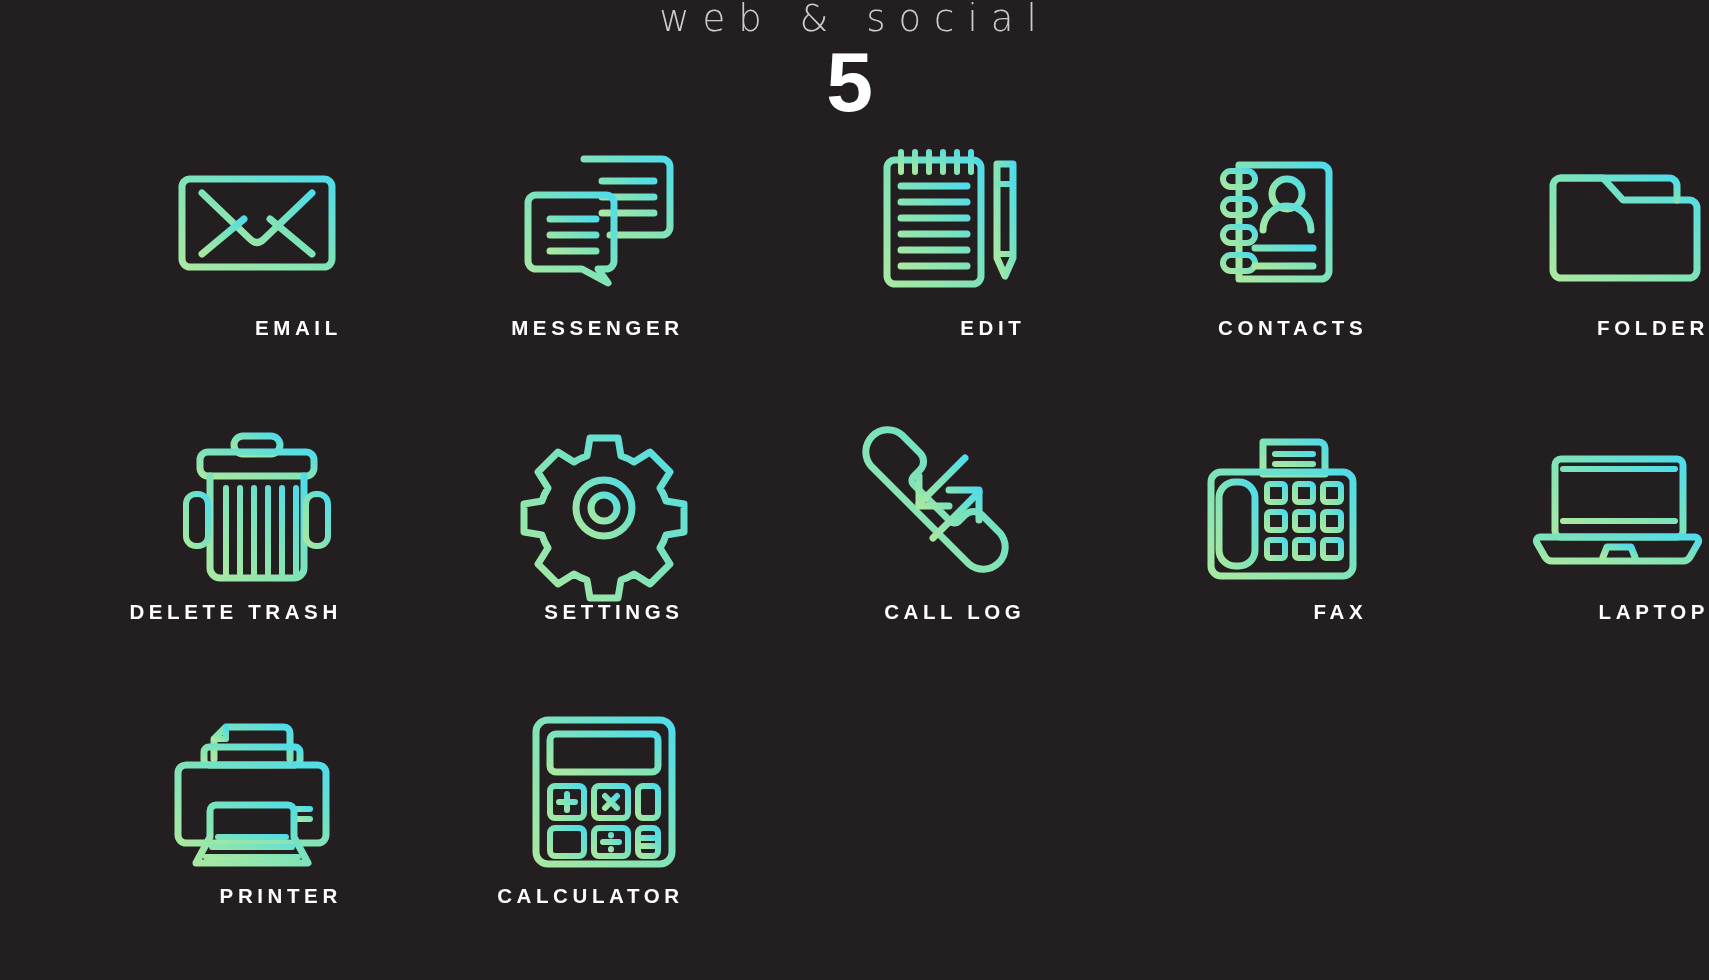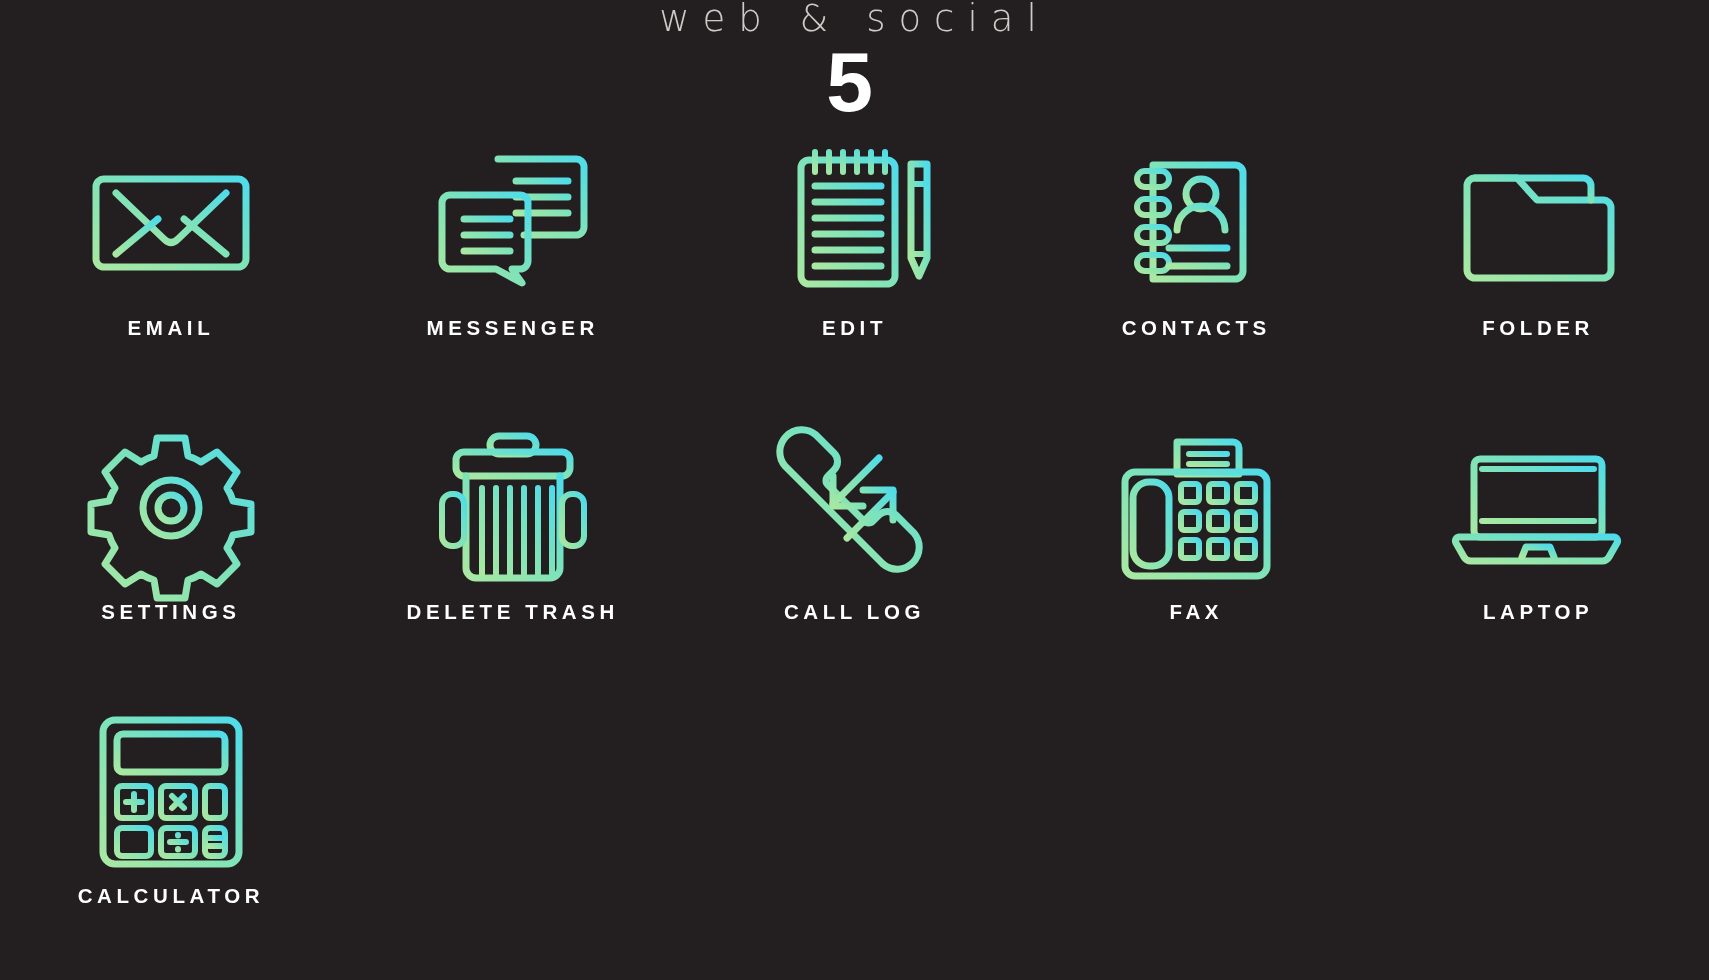--- a/index.html
+++ b/index.html
@@ -39,21 +39,21 @@
   .grid{
     position:absolute;
     top:128px;left:0;
     width:1709px;height:852px;
     display:grid;
     grid-template-columns:repeat(5,1fr);
     grid-template-rows:repeat(3,1fr);
   }
   .cell{
     display:flex;flex-direction:column;
-    align-items:center;justify-content:flex-start;
+    align-items:flex-end;justify-content:flex-start;
     position:relative;
   }
   .icon-box{
     height:176px;
     display:flex;align-items:center;justify-content:center;
     margin-top:6px;
   }
   .r2 .icon-box,.r3 .icon-box{height:172px;margin-top:10px;}
   .label{
     color:#ffffff;
@@ -158,45 +158,45 @@
         <path class="st" stroke="url(#g)" d="M14 34 a8 8 0 0 1 8 -8 h42 l20 22 h66 a8 8 0 0 1 8 8 v62 a8 8 0 0 1 -8 8 h-128 a8 8 0 0 1 -8 -8 z"></path>
         <path class="st" stroke="url(#g)" d="M22 26 h108 a8 8 0 0 1 8 8 v14"></path>
       </svg>
     </div>
     <div class="label">FOLDER</div>
   </div>
 
 
   <div class="cell r2">
     <div class="icon-box">
+      <svg width="170" height="160" viewBox="0 0 170 160">
+        <rect class="st" stroke="url(#g)" x="62" y="8" width="46" height="18" rx="9"></rect>
+        <rect class="st" stroke="url(#g)" x="28" y="24" width="114" height="24" rx="8"></rect>
+        <path class="st" stroke="url(#g)" d="M38 48 v92 a10 10 0 0 0 10 10 h74 a10 10 0 0 0 10 -10 v-92"></path>
+        <rect class="st st-thin" stroke="url(#g)" x="14" y="66" width="22" height="52" rx="10"></rect>
+        <rect class="st st-thin" stroke="url(#g)" x="134" y="66" width="22" height="52" rx="10"></rect>
+        <path class="st st-thin" stroke="url(#g)" d="M54 60 v86 M68 60 v86 M82 60 v86 M96 60 v86 M110 60 v86 M124 60 v86"></path>
+      </svg>
+    </div>
+    <div class="label">DELETE TRASH</div>
+  </div>
+
+  <div class="cell r2">
+    <div class="icon-box">
       <svg width="160" height="160" viewBox="0 0 160 160">
         <path class="st" stroke="url(#g)" d="
           M66 10 h28 l3 18 a54 54 0 0 1 13 6 l16 -10 l20 20 l-10 16 a54 54 0 0 1 6 13 l18 3 v28 l-18 3
           a54 54 0 0 1 -6 13 l10 16 l-20 20 l-16 -10 a54 54 0 0 1 -13 6 l-3 18 h-28 l-3 -18
           a54 54 0 0 1 -13 -6 l-16 10 l-20 -20 l10 -16 a54 54 0 0 1 -6 -13 l-18 -3 v-28 l18 -3
           a54 54 0 0 1 6 -13 l-10 -16 l20 -20 l16 10 a54 54 0 0 1 13 -6 z"></path>
         <circle class="st" stroke="url(#g)" cx="80" cy="80" r="28"></circle>
         <circle class="st" stroke="url(#g)" cx="80" cy="80" r="13"></circle>
       </svg>
     </div>
     <div class="label">SETTINGS</div>
-  </div>
-
-  <div class="cell r2">
-    <div class="icon-box">
-      <svg width="170" height="160" viewBox="0 0 170 160">
-        <rect class="st" stroke="url(#g)" x="62" y="8" width="46" height="18" rx="9"></rect>
-        <rect class="st" stroke="url(#g)" x="28" y="24" width="114" height="24" rx="8"></rect>
-        <path class="st" stroke="url(#g)" d="M38 48 v92 a10 10 0 0 0 10 10 h74 a10 10 0 0 0 10 -10 v-92"></path>
-        <rect class="st st-thin" stroke="url(#g)" x="14" y="66" width="22" height="52" rx="10"></rect>
-        <rect class="st st-thin" stroke="url(#g)" x="134" y="66" width="22" height="52" rx="10"></rect>
-        <path class="st st-thin" stroke="url(#g)" d="M54 60 v86 M68 60 v86 M82 60 v86 M96 60 v86 M110 60 v86 M124 60 v86"></path>
-      </svg>
-    </div>
-    <div class="label">DELETE TRASH</div>
   </div>
 
 
 
   <div class="cell r3">
     <div class="icon-box">
       <svg width="170" height="160" viewBox="0 0 170 160">
         <path class="st" stroke="url(#g)" d="M16 38 a22 22 0 0 1 31 -31 l18 18 a12 12 0 0 1 0 17 l-6 6 a6 6 0 0 0 0 9 l36 36
              a6 6 0 0 0 9 0 l6 -6 a12 12 0 0 1 17 0 l18 18 a22 22 0 0 1 -31 31 z"></path>
         <path class="st" stroke="url(#g)" d="M110 30 L64 76"></path>
@@ -234,20 +234,35 @@
       <svg width="180" height="130" viewBox="0 0 180 130">
         <rect class="st" stroke="url(#g)" x="26" y="16" width="128" height="78" rx="6"></rect>
         <path class="st st-thin" stroke="url(#g)" d="M34 26 h112 M34 78 h112"></path>
         <path class="st" stroke="url(#g)" d="M14 94 h152 a4 4 0 0 1 3 6 l-8 14 a8 8 0 0 1 -7 4 h-131 a8 8 0 0 1 -7 -4 l-8 -14 a4 4 0 0 1 3 -6 z"></path>
         <path class="st" stroke="url(#g)" d="M74 114 l4 -10 h24 l4 10"></path>
       </svg>
     </div>
     <div class="label">LAPTOP</div>
   </div>
 
+  <div class="cell r3">
+    <div class="icon-box">
+      <svg width="180" height="150" viewBox="0 0 180 150">
+        <path class="st" stroke="url(#g)" d="M52 42 v-20 l12 -12 h58 a6 6 0 0 1 6 6 v26"></path>
+        <path class="st st-thin" stroke="url(#g)" d="M64 10 v12 h-12"></path>
+        <rect class="st" stroke="url(#g)" x="42" y="30" width="96" height="18" rx="5"></rect>
+        <path class="st" stroke="url(#g)" d="M16 56 a8 8 0 0 1 8 -8 h132 a8 8 0 0 1 8 8 v62 a8 8 0 0 1 -8 8 h-132 a8 8 0 0 1 -8 -8 z"></path>
+        <path class="st st-thin" stroke="url(#g)" d="M32 76 h116"></path>
+        <path class="st st-thin" stroke="url(#g)" d="M134 92 h14 M134 102 h14"></path>
+        <path class="st" stroke="url(#g)" d="M54 88 h72 a6 6 0 0 1 6 6 v26 l14 26 h-112 l14 -26 v-26 a6 6 0 0 1 6 -6 z"></path>
+        <path class="st st-thin" stroke="url(#g)" d="M56 120 h68 M50 130 h80 M44 140 h92"></path>
+      </svg>
+    </div>
+    <div class="label">PRINTER</div>
+  </div>
 
   <div class="cell r3">
     <div class="icon-box">
       <svg width="160" height="160" viewBox="0 0 160 160">
         <rect class="st" stroke="url(#g)" x="12" y="8" width="136" height="144" rx="12"></rect>
         <rect class="st" stroke="url(#g)" x="26" y="22" width="108" height="38" rx="6"></rect>
         <rect class="st st-thin" stroke="url(#g)" x="26" y="74" width="34" height="32" rx="5"></rect>
         <path class="st st-thin" stroke="url(#g)" d="M43 82 v16 M35 90 h16"></path>
         <rect class="st st-thin" stroke="url(#g)" x="70" y="74" width="34" height="32" rx="5"></rect>
         <path class="st st-thin" stroke="url(#g)" d="M81 84 l12 12 M93 84 l-12 12"></path>

